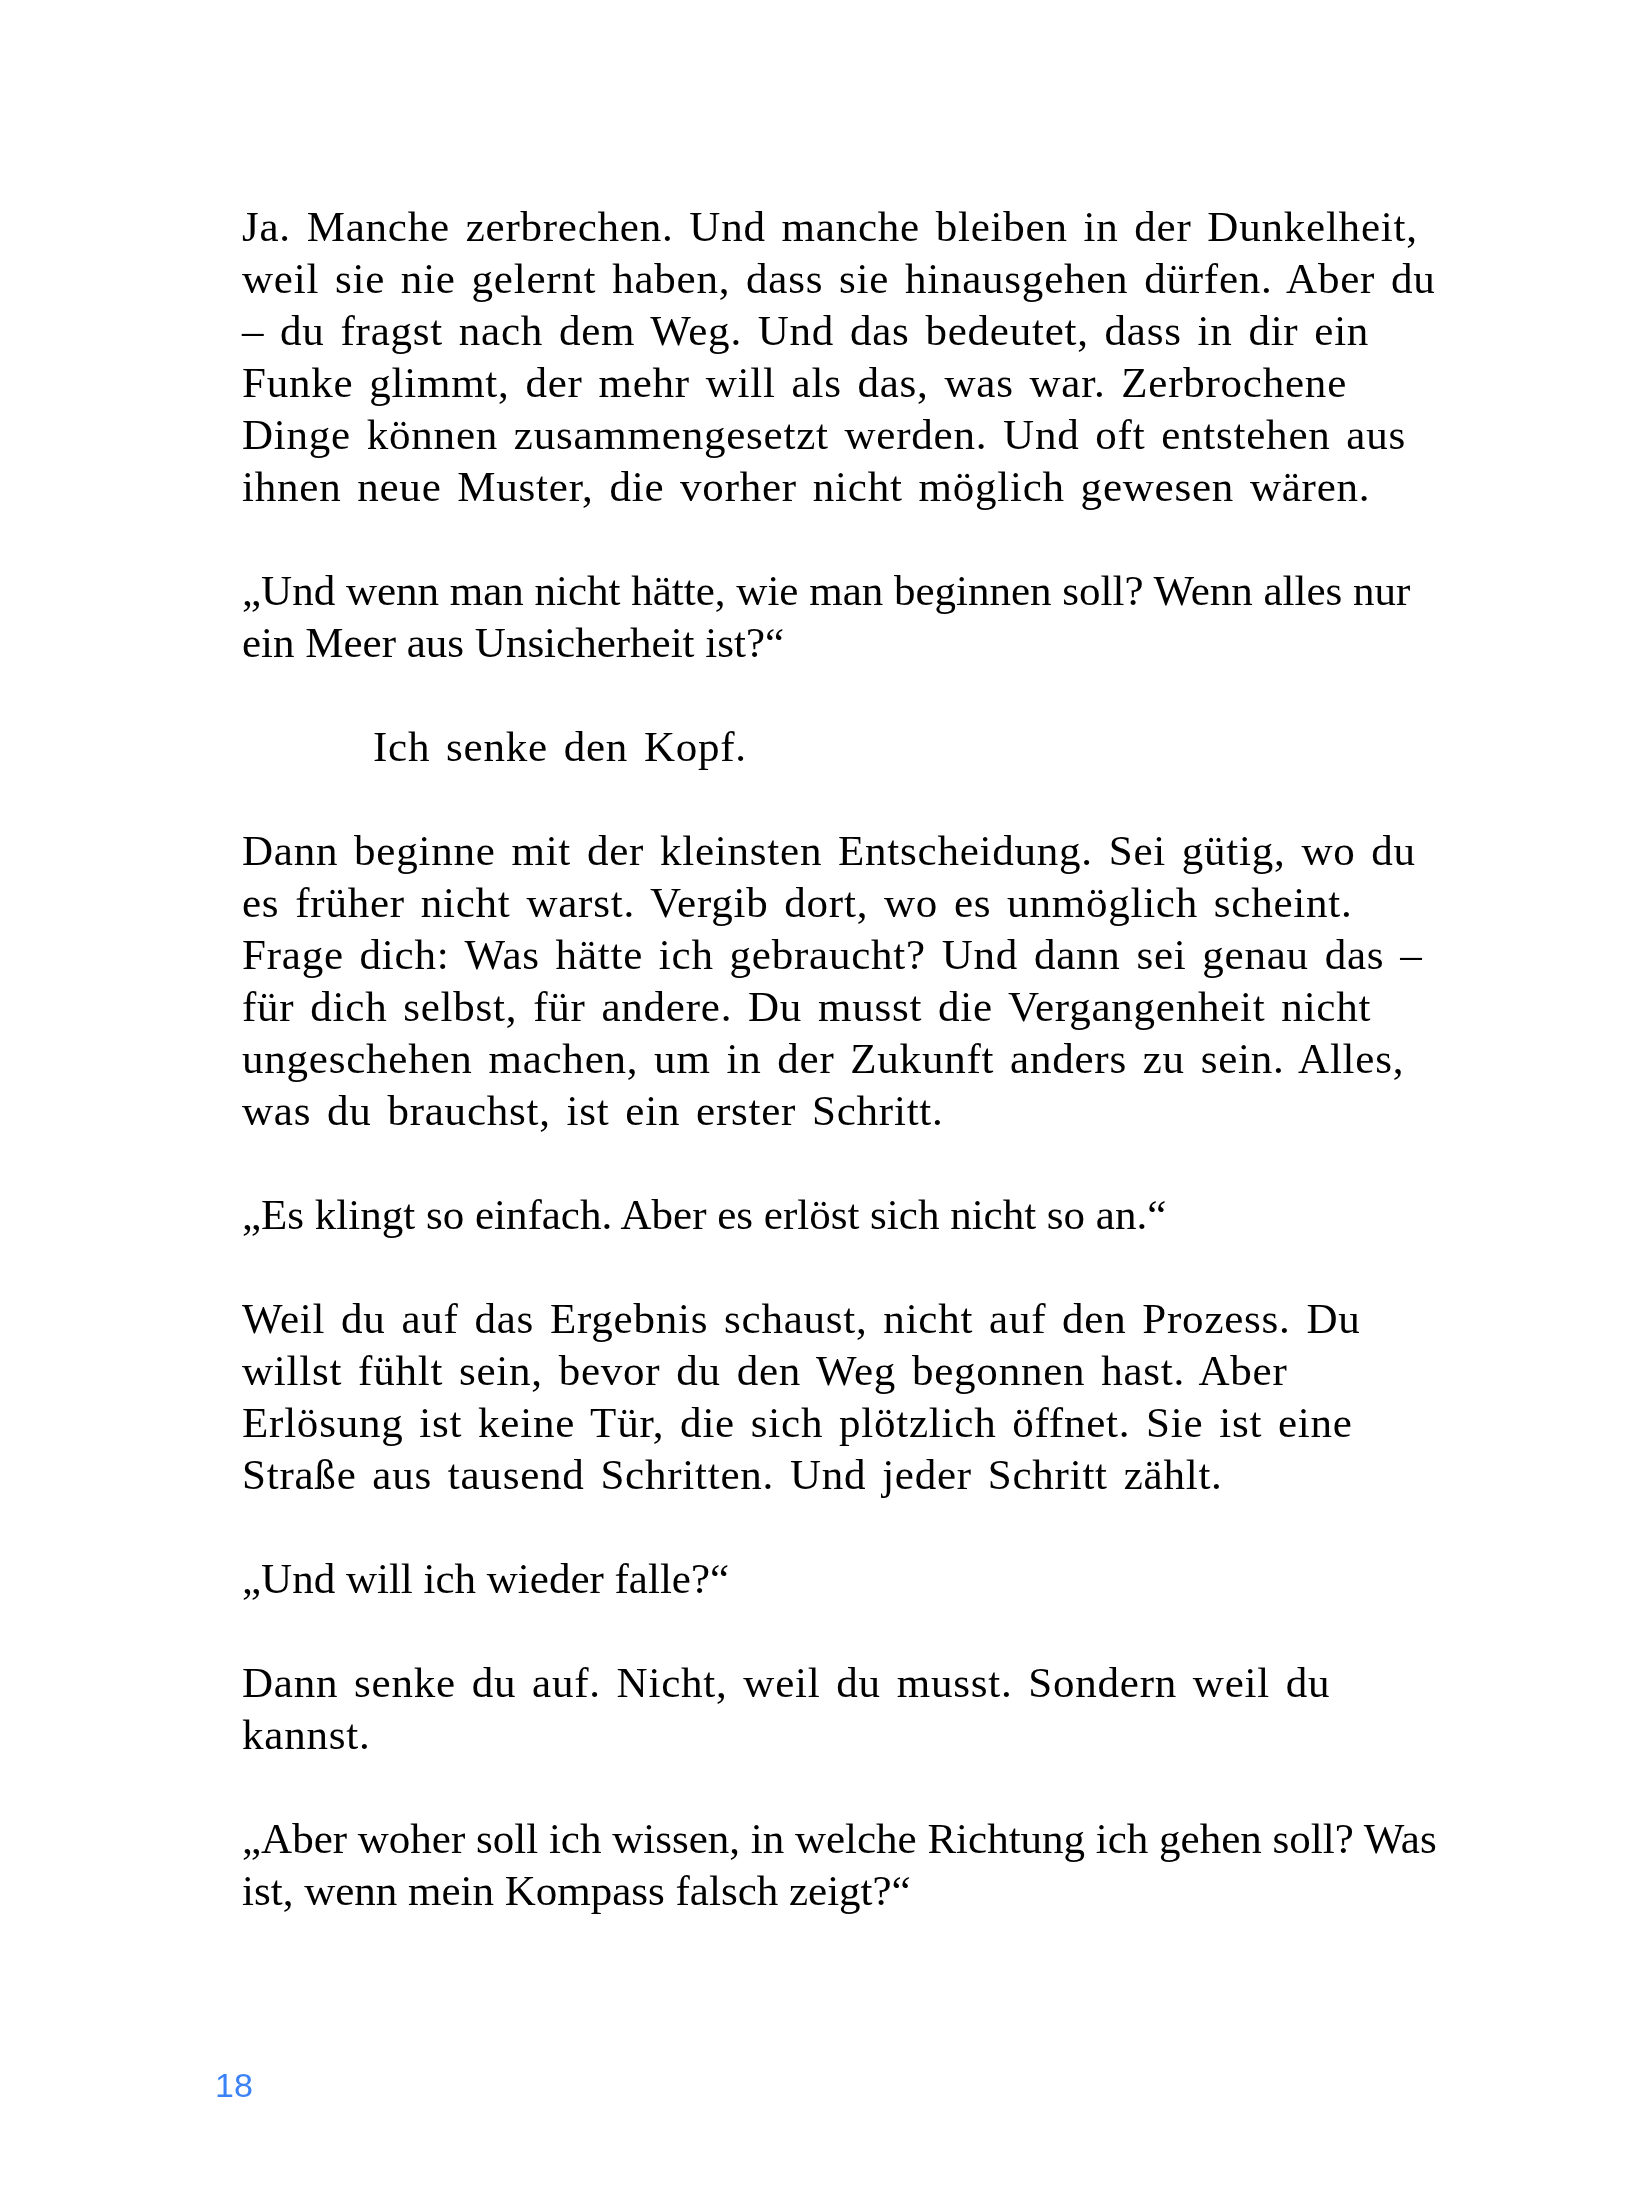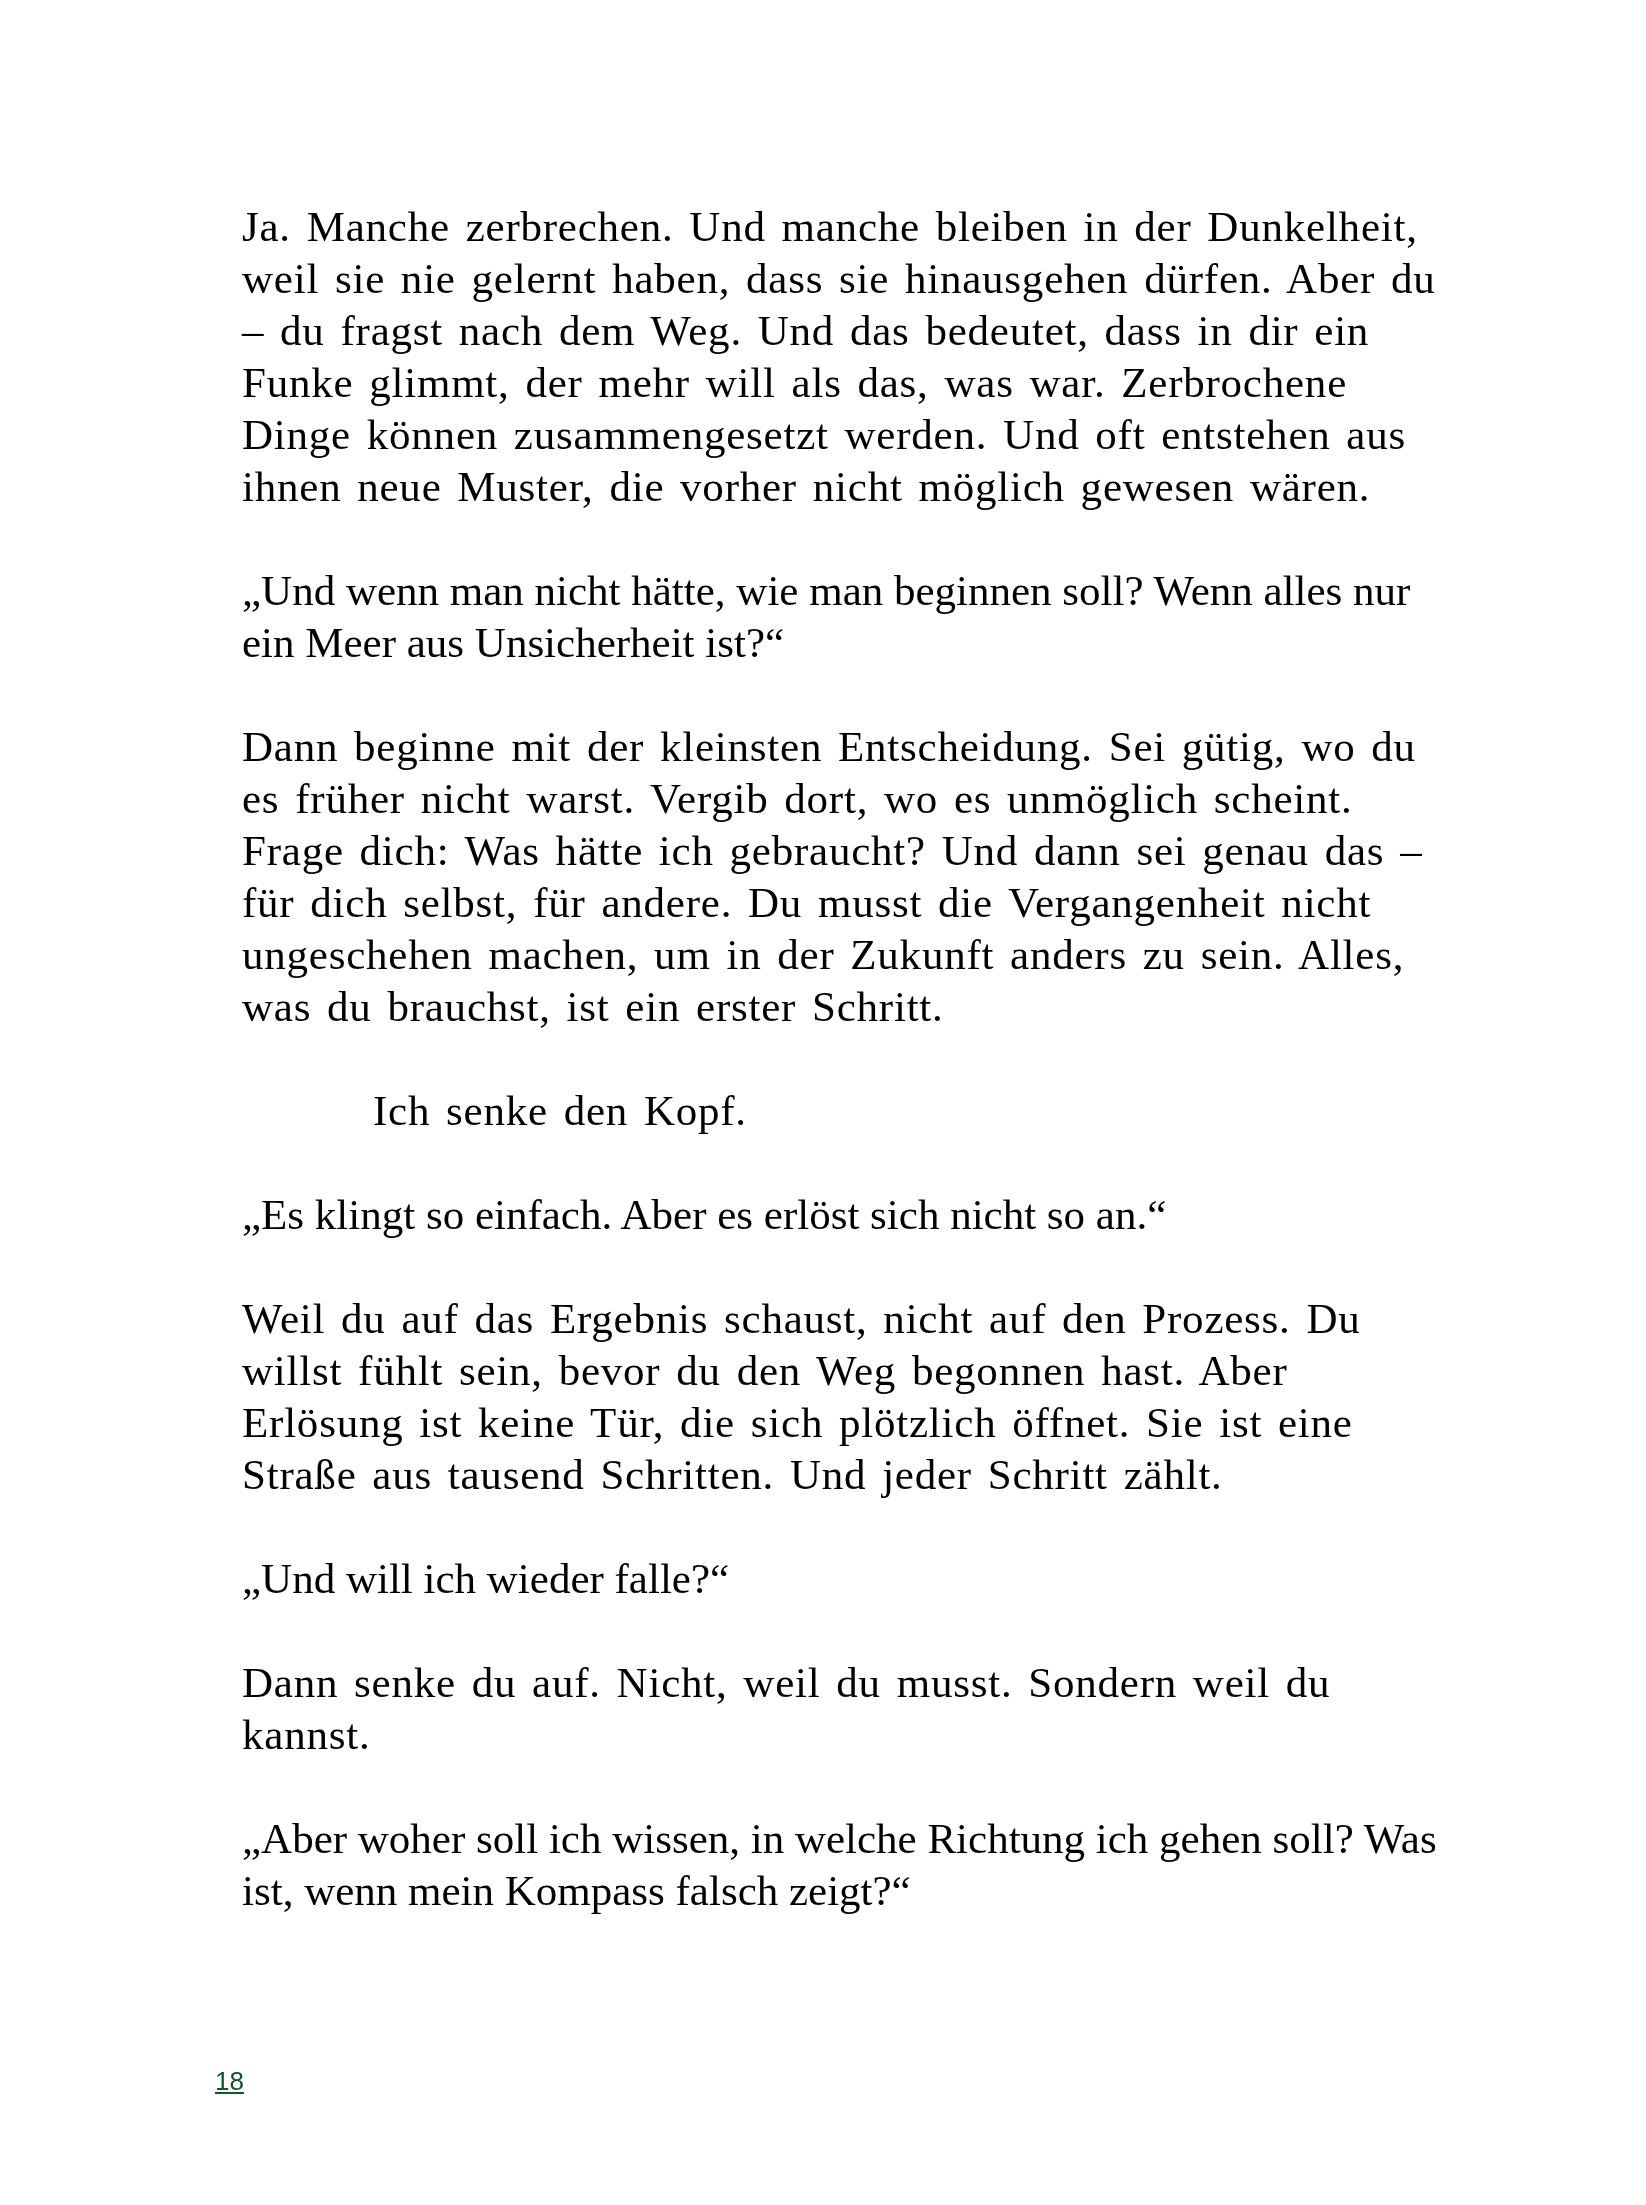--- a/index.html
+++ b/index.html
@@ -45,46 +45,45 @@
   p.para.narration-indent {
     letter-spacing: 0.018em;
     word-spacing: 0.10em;
     text-indent: 131px;       
   }
   .page-number {
     position: absolute;
     left: 215px;
     top: 2068px;
     font-family: "Liberation Sans", sans-serif;
-    font-size: 26px;
+    font-size: 34px;
     line-height: 1;
-    color: #14532d;
-    text-decoration: underline;
+    color: #3b82f6;
   }
 </style>
 </head>
 <body>
 
 <div class="page">
   <main class="text-block">
       <p class="para narration">Ja. Manche zerbrechen. Und manche bleiben in der Dunkelheit,
 weil sie nie gelernt haben, dass sie hinausgehen dürfen. Aber du
 – du fragst nach dem Weg. Und das bedeutet, dass in dir ein
 Funke glimmt, der mehr will als das, was war. Zerbrochene
 Dinge können zusammengesetzt werden. Und oft entstehen aus
 ihnen neue Muster, die vorher nicht möglich gewesen wären.</p>
       <p class="para quote">„Und wenn man nicht hätte, wie man beginnen soll? Wenn alles nur
 ein Meer aus Unsicherheit ist?“</p>
+      <p class="para narration-indent">Ich senke den Kopf.</p>
       <p class="para narration">Dann beginne mit der kleinsten Entscheidung. Sei gütig, wo du
 es früher nicht warst. Vergib dort, wo es unmöglich scheint.
 Frage dich: Was hätte ich gebraucht? Und dann sei genau das –
 für dich selbst, für andere. Du musst die Vergangenheit nicht
 ungeschehen machen, um in der Zukunft anders zu sein. Alles,
 was du brauchst, ist ein erster Schritt.</p>
-      <p class="para narration-indent">Ich senke den Kopf.</p>
       <p class="para quote">„Es klingt so einfach. Aber es erlöst sich nicht so an.“</p>
       <p class="para narration">Weil du auf das Ergebnis schaust, nicht auf den Prozess. Du
 willst fühlt sein, bevor du den Weg begonnen hast. Aber
 Erlösung ist keine Tür, die sich plötzlich öffnet. Sie ist eine
 Straße aus tausend Schritten. Und jeder Schritt zählt.</p>
       <p class="para quote">„Und will ich wieder falle?“</p>
       <p class="para narration">Dann senke du auf. Nicht, weil du musst. Sondern weil du
 kannst.</p>
       <p class="para quote">„Aber woher soll ich wissen, in welche Richtung ich gehen soll? Was
 ist, wenn mein Kompass falsch zeigt?“</p>

